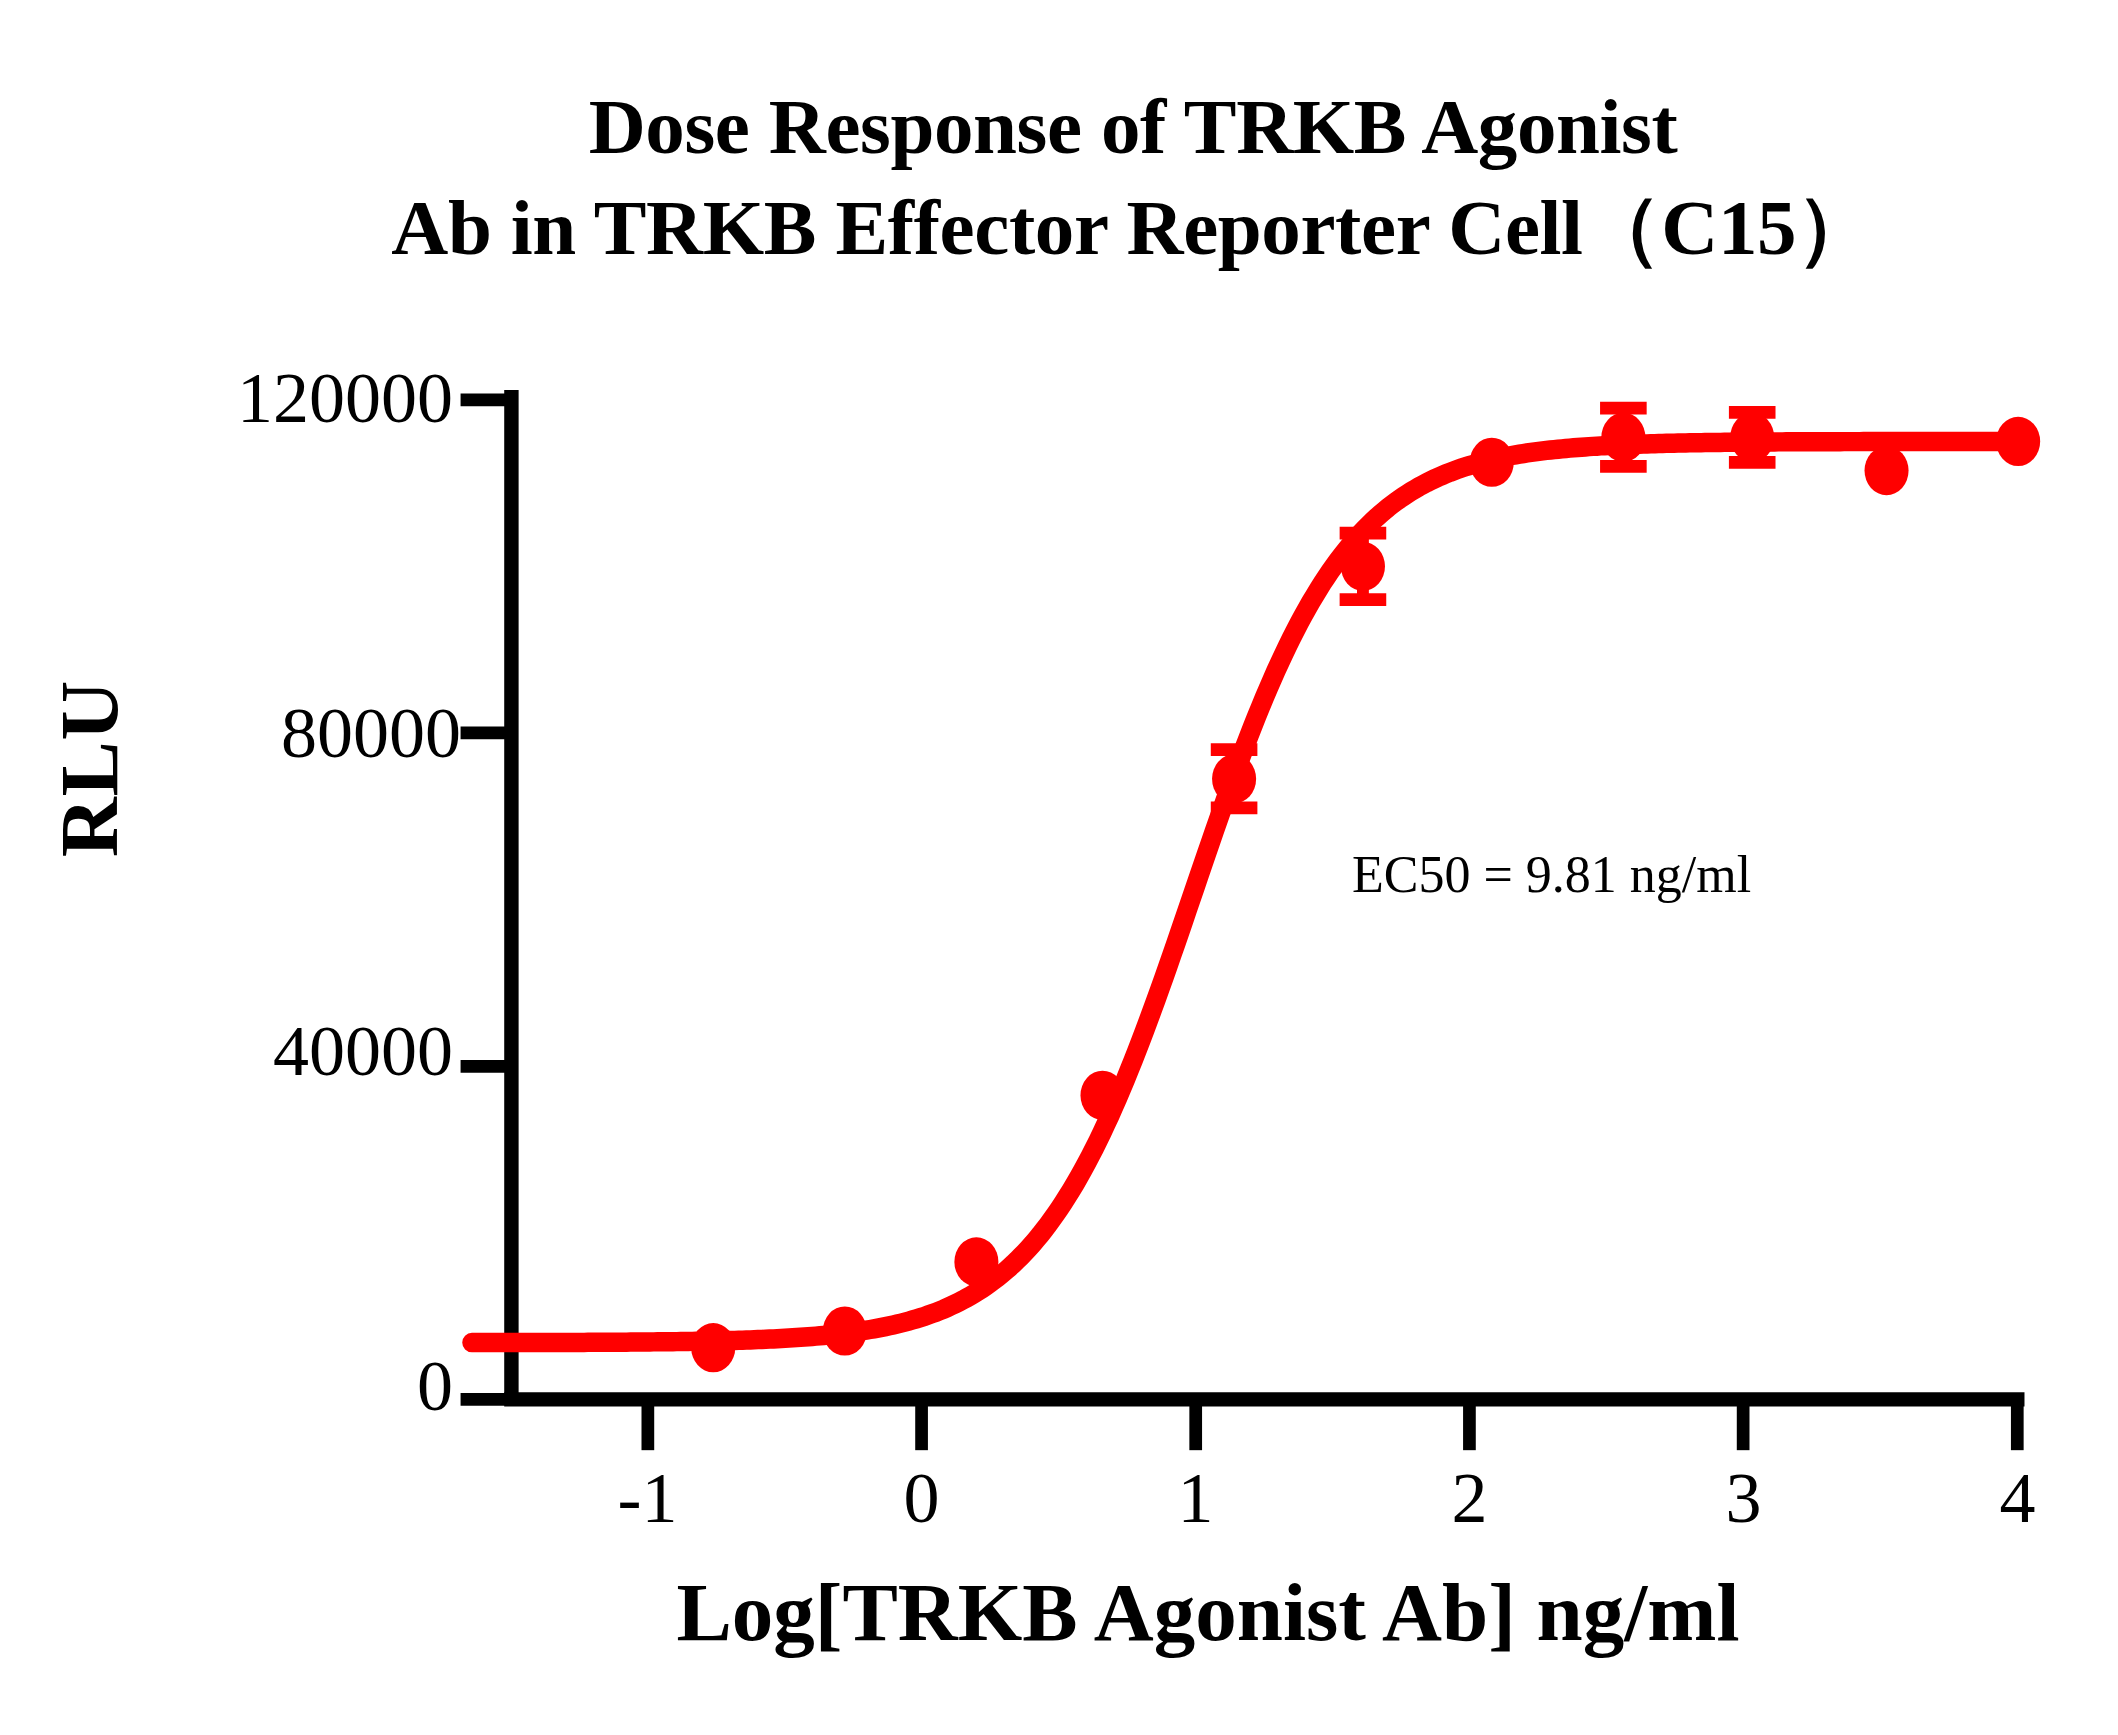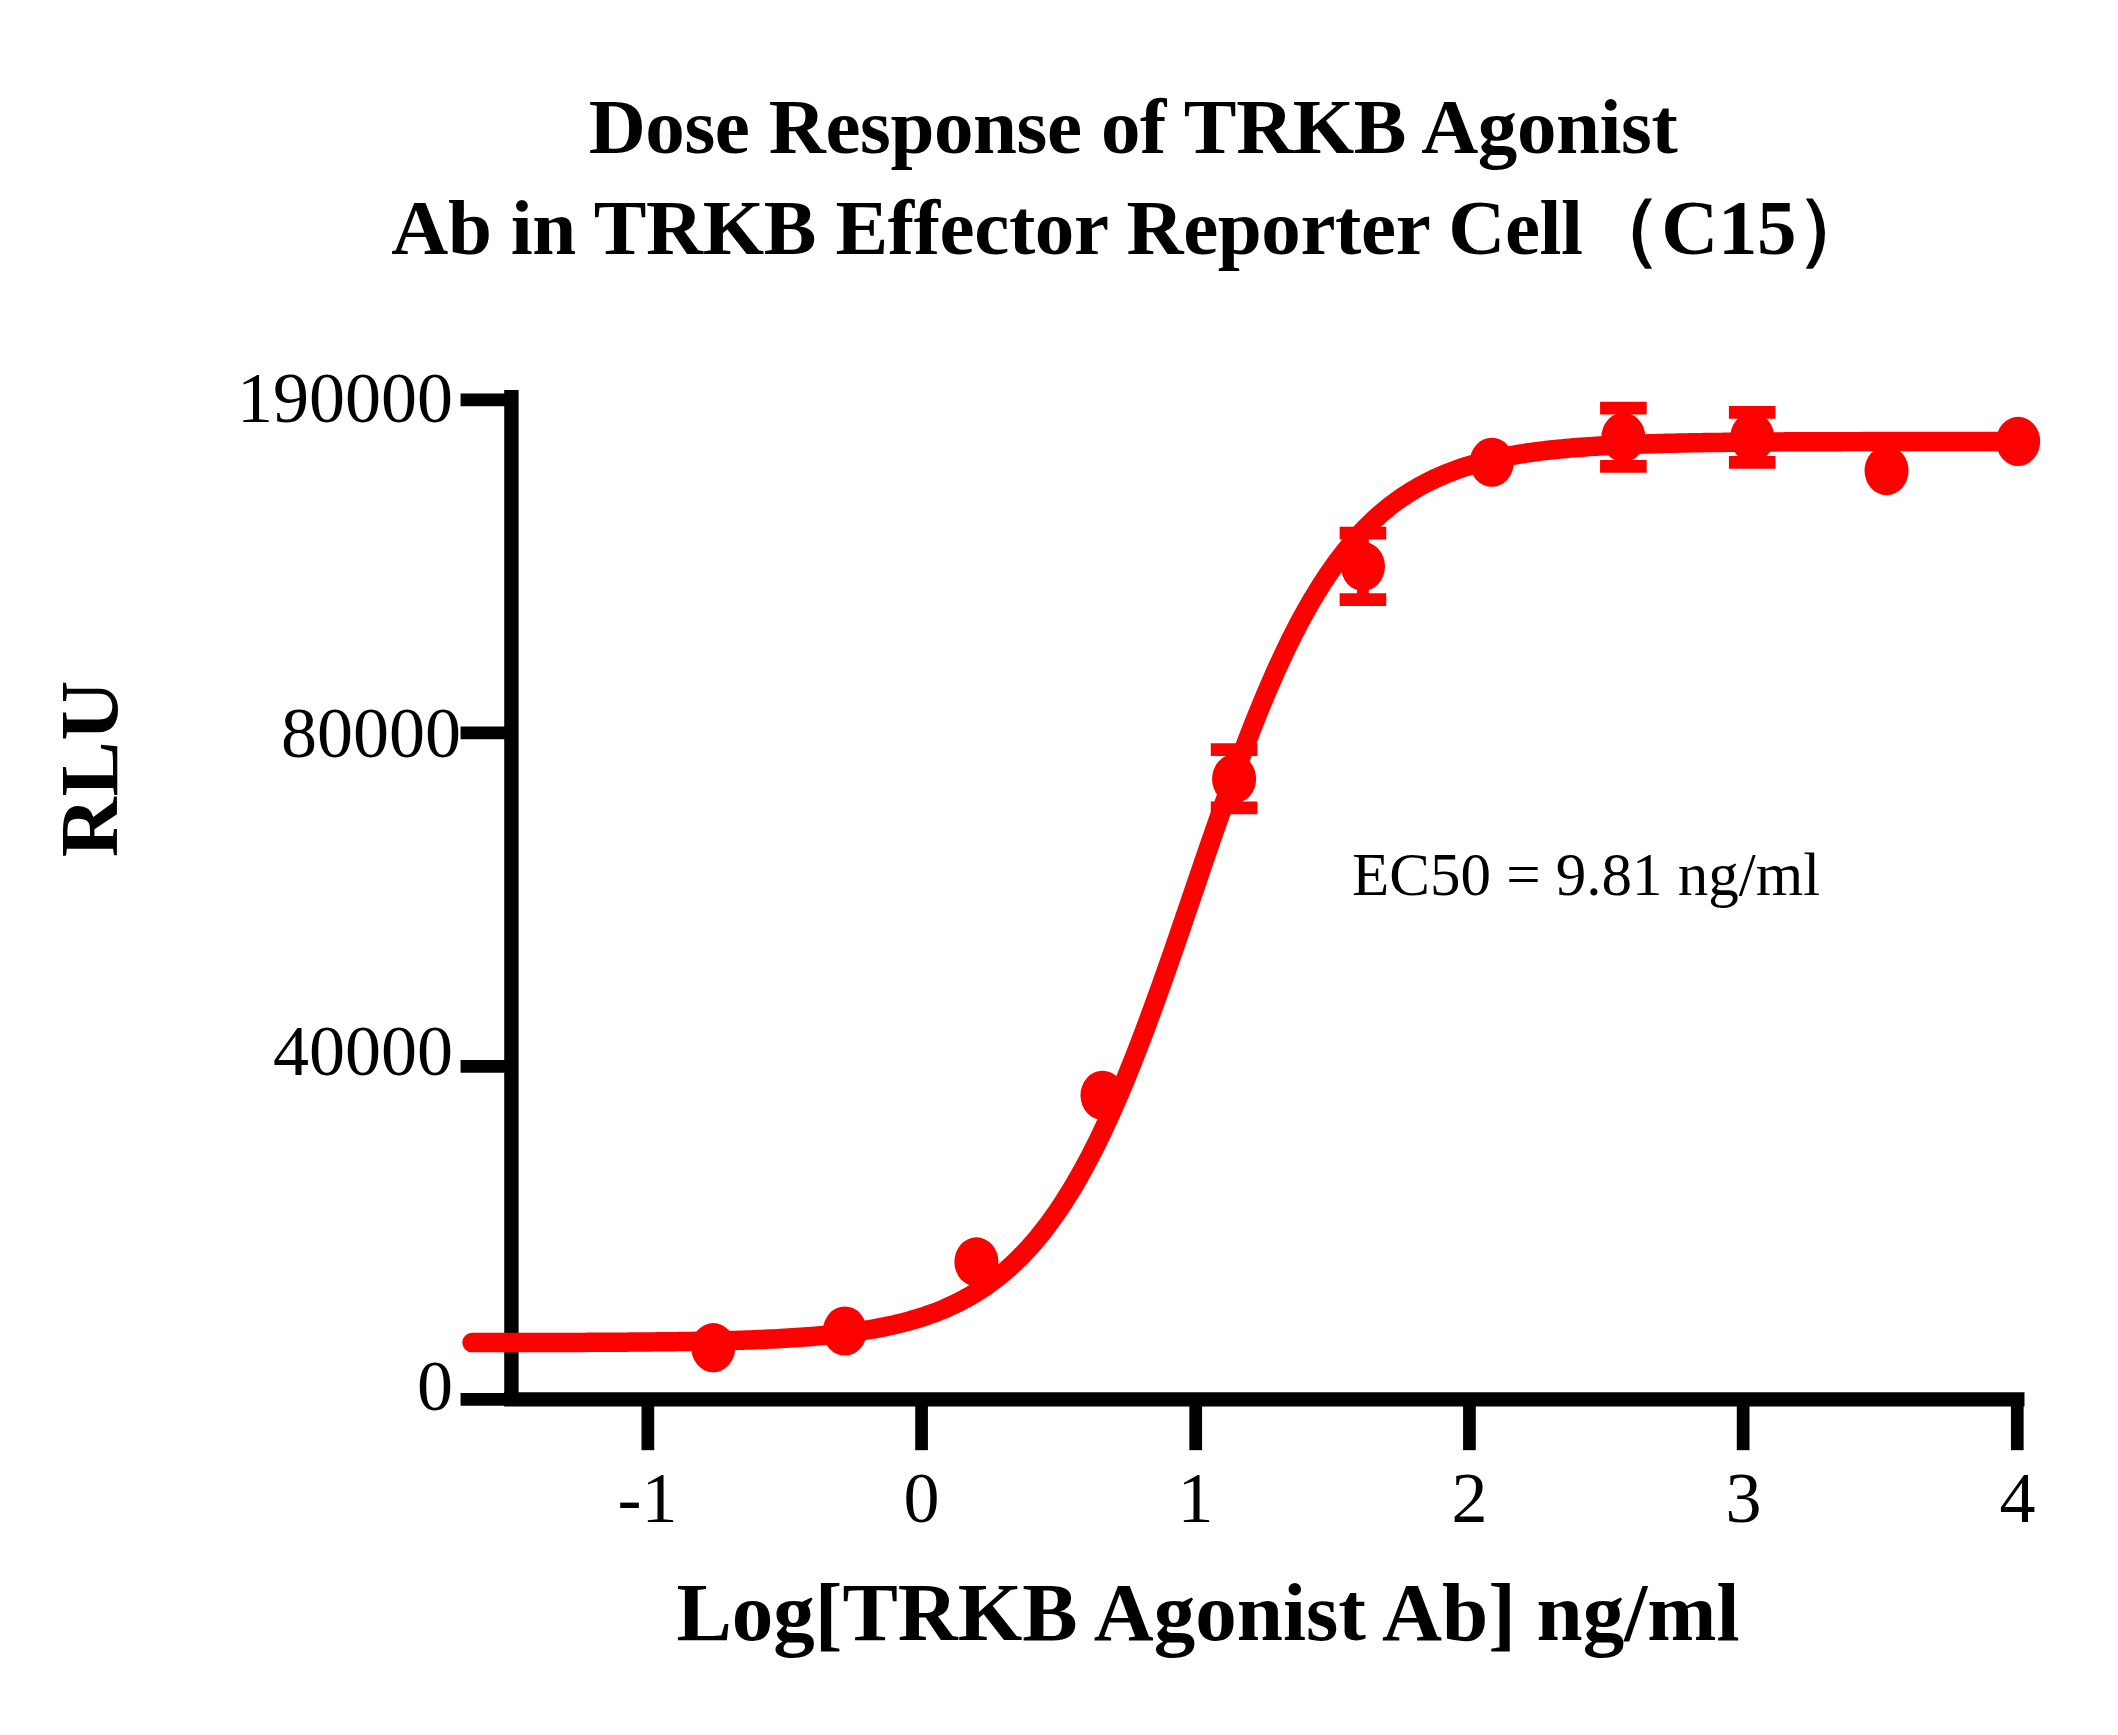--- a/index.html
+++ b/index.html
@@ -62,40 +62,40 @@
     position:absolute;
     text-align:center;
     font-size:72px;
     line-height:72px;
     font-weight:normal;
     white-space:nowrap;
     width:127px;
   }
   #ec50{
     position:absolute;
-    font-size:61px;
+    font-size:52px;
     line-height:72px;
     white-space:nowrap;
     font-weight:normal;
   }
 </style>
 </head>
 <body>
 
 <div id="figure">
 
   <div id="title">
     <span class="tline">Dose Response of TRKB Agonist</span>
     <span class="tline">Ab in TRKB Effector Reporter Cell（C15）</span>
   </div>
 
   <div id="ylabel">RLU</div>
   <div id="xlabel">Log[TRKB Agonist Ab] ng/ml</div>
 
-  <div class="ytick" style="left:106px;top:362px;">190000</div>
+  <div class="ytick" style="left:106px;top:362px;">120000</div>
   <div class="ytick" style="left:114px;top:697px;">80000</div>
   <div class="ytick" style="left:106px;top:1015px;">40000</div>
   <div class="ytick" style="left:106px;top:1350px;">0</div>
 
   <div class="xtick" style="left:584px;top:1462px;">-1</div>
   <div class="xtick" style="left:858px;top:1462px;">0</div>
   <div class="xtick" style="left:1132px;top:1462px;">1</div>
   <div class="xtick" style="left:1406px;top:1462px;">2</div>
   <div class="xtick" style="left:1680px;top:1462px;">3</div>
   <div class="xtick" style="left:1954px;top:1462px;">4</div>

